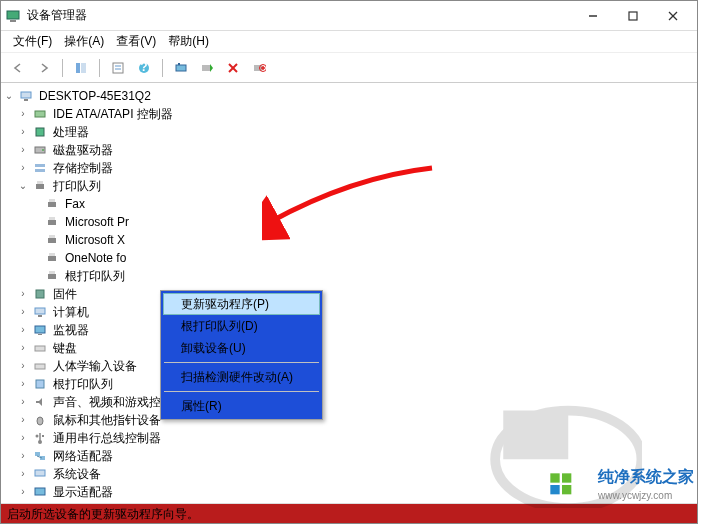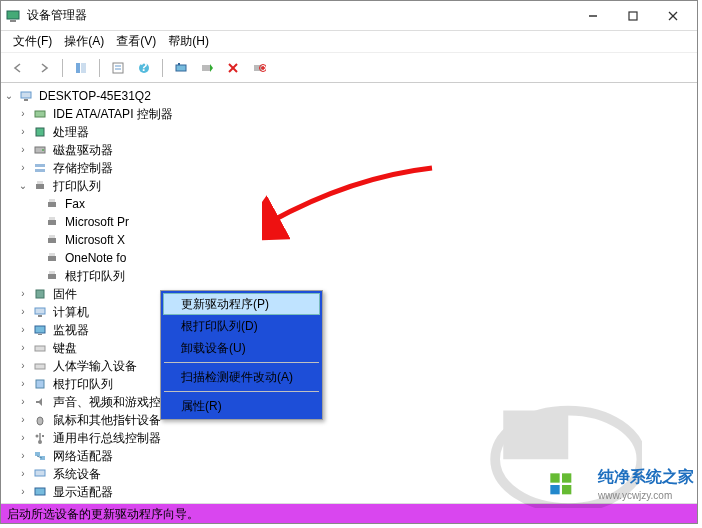--- a/index.html
+++ b/index.html
@@ -19,21 +19,21 @@
 .node { display: flex; align-items: center; height: 18px; line-height: 18px; white-space: nowrap; }
 .expander { width: 12px; text-align: center; color: #666; cursor: default; font-size: 10px; }
 .treeicon { width: 16px; height: 16px; margin: 0 3px; display:inline-flex; align-items:center; justify-content:center; }
 .label { padding: 0 2px; }
 .indent1 { padding-left: 14px; }
 .indent2 { padding-left: 38px; }
 .contextmenu { position: absolute; left: 159px; top: 207px; width: 163px; background: #1d4ed8; border: 1px solid #a0a0a0; box-shadow: 2px 2px 4px rgba(0,0,0,0.3); padding: 2px; z-index: 10; }
 .cmitem { height: 22px; display: flex; align-items: center; padding: 0 18px; }
 .cmitem.hl { background: #bfe3ff; border: 1px solid #7bb; padding: 0 17px; }
 .cmsep { height: 1px; background: #c0c0c0; margin: 3px 1px; }
-.statusbar { position: absolute; bottom: 0; left: 0; right: 0; height: 20px; border-top: 1px solid #ddd; padding: 2px 6px; background: #d946ef; }
+.statusbar { position: absolute; bottom: 0; left: 0; right: 0; height: 20px; border-top: 1px solid #ddd; padding: 2px 6px; background: #b91c1c; }
 .arrow { position: absolute; left: 262px; top: 162px; z-index: 20; pointer-events: none; }
 .watermark { position: absolute; right: 8px; bottom: 26px; display: flex; align-items: center; gap: 22px; z-index: 5; }
 .wm-logo { width: 28px; height: 28px; }
 .wm-text { color: #1e6fbf; font-weight: bold; font-size: 16px; }
 .wm-sub { color: #888; font-size: 10px; text-align: center; }
 .bg-stamp { position: absolute; right: 60px; bottom: 20px; width: 180px; height: 130px; opacity: 0.12; z-index: 1; }
 </style>
 </head>
 <body>
 

